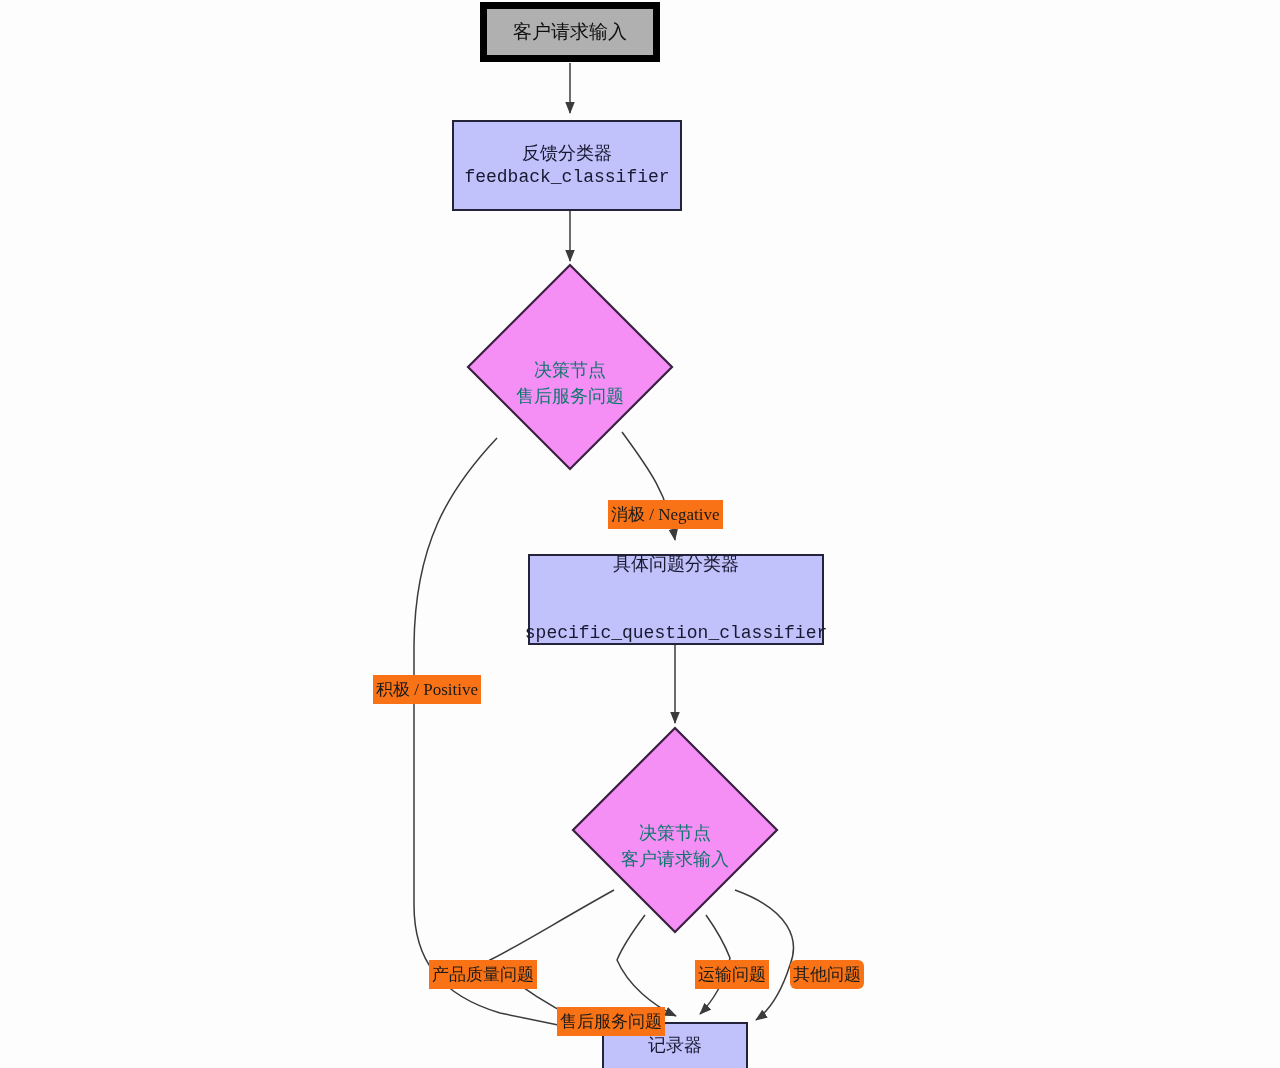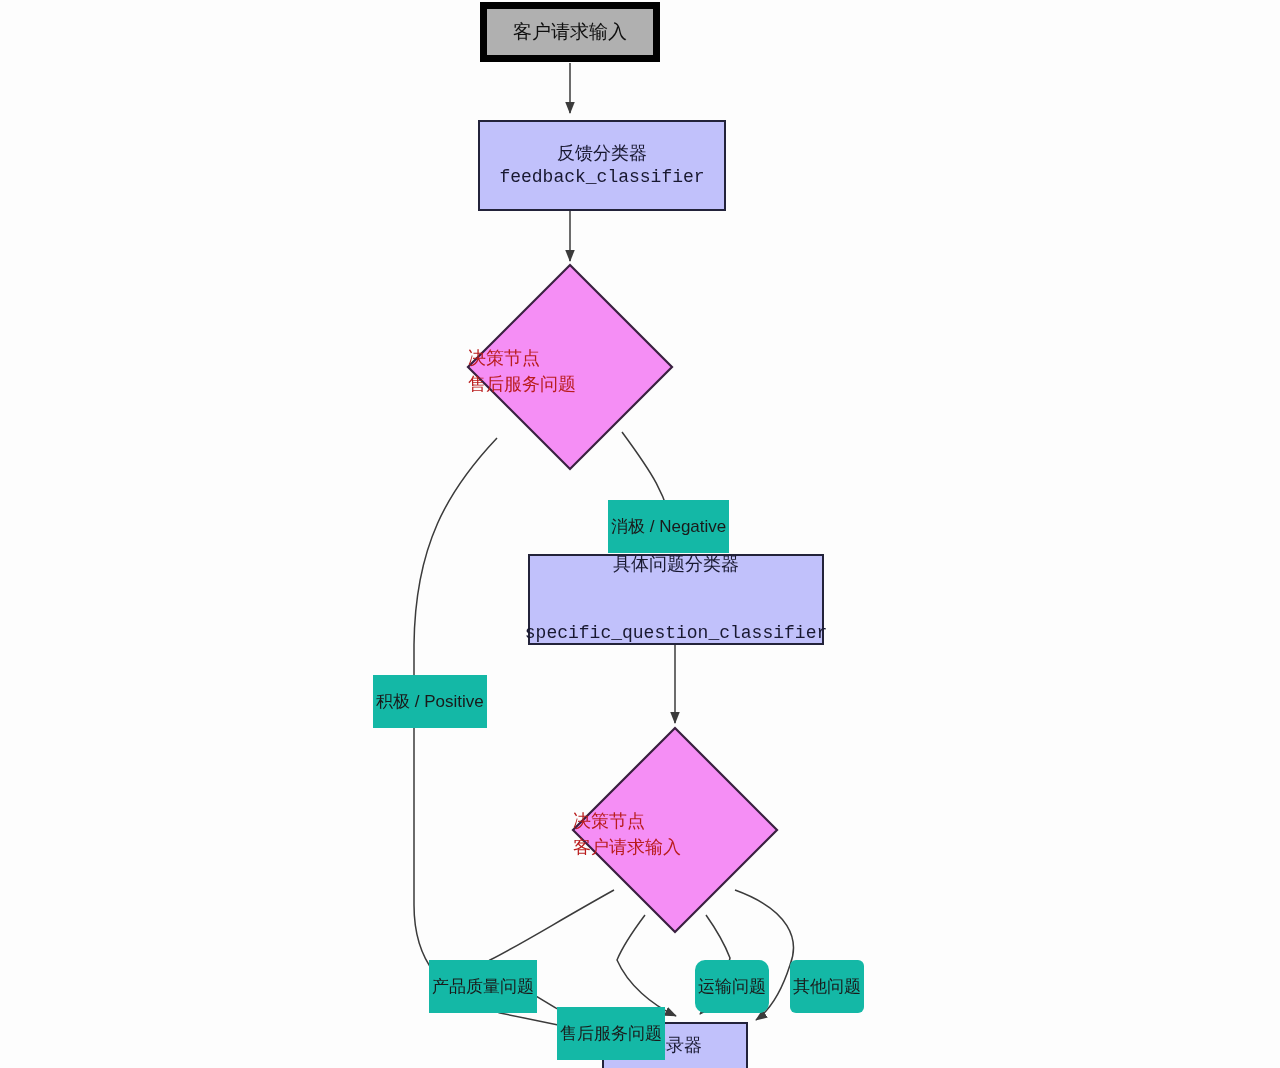--- a/index.html
+++ b/index.html
@@ -52,41 +52,42 @@
     font-size: 18px;
   }
   .node-line-zh { display: block; }
   .node-line-en { display: block; font-family: Liberation Mono, monospace; }
   .diamond-wrap {
     position: absolute;
   }
   .diamond-label {
     position: absolute;
     left: 0;
-    top: 4px;
+    top: 16px;
     width: 100%;
     height: 100%;
     display: flex;
     flex-direction: column;
-    align-items: flex-start;
+    align-items: center;
     justify-content: center;
     text-align: center;
-    color: #b91c1c;
+    color: #0f766e;
     font-size: 18px;
     line-height: 1.45;
     pointer-events: none;
   }
   .edge-label {
     position: absolute;
-    background: #14b8a6;
+    background: #f97316;
     color: #1a1a1a;
     font-size: 17px;
-    padding: 16px 3px;
+    padding: 4px 3px;
     white-space: nowrap;
     line-height: 1.25;
+    font-family: Liberation Serif, serif;
   }
 </style>
 </head>
 <body>
 
 <div id="flow-canvas">
 
   <svg id="edge-layer" viewBox="0 0 1280 1068" xmlns="http://www.w3.org/2000/svg">
     <defs>
       <marker id="arrowhead" markerWidth="9" markerHeight="9" refX="7.4" refY="3.2" orient="auto" markerUnits="strokeWidth">
@@ -114,21 +115,21 @@
 
     <polygon points="570,265 672,367 570,469 468,367" fill="#f58ef5" stroke="#3a2040" stroke-width="2.2"></polygon>
 
     <polygon points="675,728 777,830 675,932 573,830" fill="#f58ef5" stroke="#3a2040" stroke-width="2.2"></polygon>
   </svg>
 
   <div class="node node-start" style="left:480px; top:2px; width:180px; height:60px;">
     <span class="node-line-zh">客户请求输入</span>
   </div>
 
-  <div class="node node-process node-rect" style="left:478px; top:120px; width:248px; height:91px;">
+  <div class="node node-process node-rect" style="left:452px; top:120px; width:230px; height:91px;">
     <span class="node-line-zh">反馈分类器</span>
     <span class="node-line-en">feedback_classifier</span>
   </div>
 
   <div class="diamond-wrap" style="left:468px; top:265px; width:204px; height:204px;">
     <div class="diamond-label">
       <span>决策节点</span>
       <span>售后服务问题</span>
     </div>
   </div>
@@ -150,17 +151,17 @@
   </div>
 
   <div class="edge-label" style="left:608px; top:500px;">消极 / Negative</div>
 
   <div class="edge-label" style="left:344px; top:675px;margin-left:29px;">积极 / Positive</div>
 
   <div class="edge-label" style="left:429px; top:960px;">产品质量问题</div>
 
   <div class="edge-label" style="left:557px; top:960px;margin-top:47px;">售后服务问题</div>
 
-  <div class="edge-label" style="left:695px; top:960px;border-radius:10px;">运输问题</div>
+  <div class="edge-label" style="left:695px; top:960px;">运输问题</div>
 
   <div class="edge-label" style="left:790px; top:960px;border-radius:6px;">其他问题</div>
 
 </div>
 
 </body></html>

